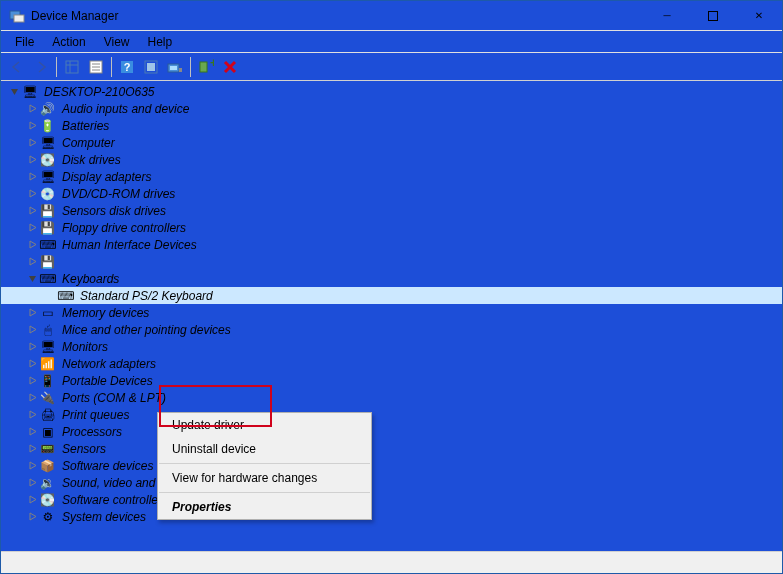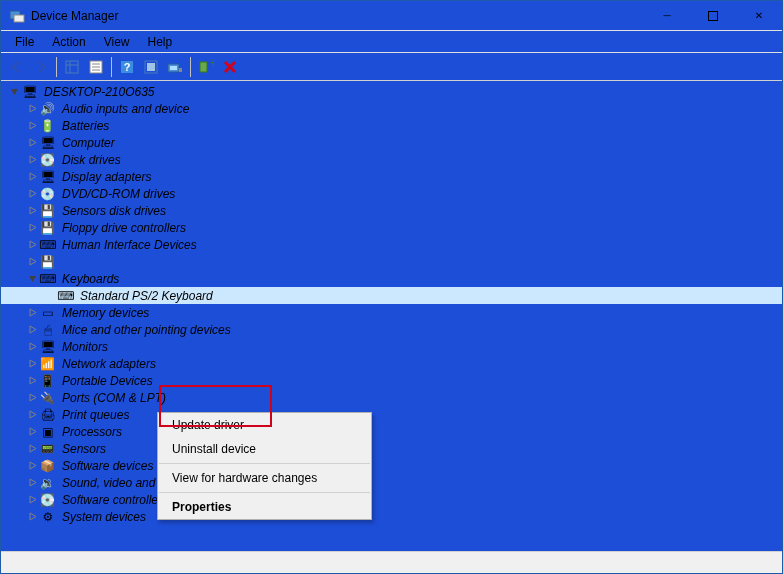--- a/index.html
+++ b/index.html
@@ -22,21 +22,21 @@
   .tree-row.selected { background: #cce8ff; }
   .expander { width: 15px; height: 15px; display: flex; align-items: center; justify-content: center; color: #808080; font-size: 10px; flex: 0 0 auto; cursor: pointer; }
   .expander.nochild { visibility: hidden; }
   .node-icon { width: 16px; height: 16px; margin-right: 4px; flex: 0 0 auto; display: inline-flex; align-items: center; justify-content: center; }
   .indent { display: inline-block; flex: 0 0 auto; }
   .node-label { padding: 0 2px; font-style: italic; }
   .statusbar { height: 22px; border-top: 1px solid #d0d0d0; background: #f0f0f0; }
 
   .ctx-menu { position: absolute; left: 156px; top: 301px; width: 215px; background: #f0f0f0; border: 1px solid #b0b0b0; box-shadow: 2px 3px 4px rgba(0,0,0,0.25); font-size: 12px; z-index: 50; margin-top: 30px; }
   .ctx-item { padding: 5px 14px; cursor: pointer; }
-  .ctx-item.bold { font-weight: 700; }
+  .ctx-item.bold { font-weight: 700; font-style: italic; }
   .ctx-sep { height: 1px; background: #d0d0d0; margin: 2px 1px; }
   .highlight-box { position: absolute; border: 2px solid #d0021b; pointer-events: none; z-index: 60; }
 
   
   .ic { display: block; }
 
   
   .tree::-webkit-scrollbar { width: 17px; }
   .tree::-webkit-scrollbar-track { background: #f0f0f0; }
   .tree::-webkit-scrollbar-thumb { background: #c1c1c1; }

